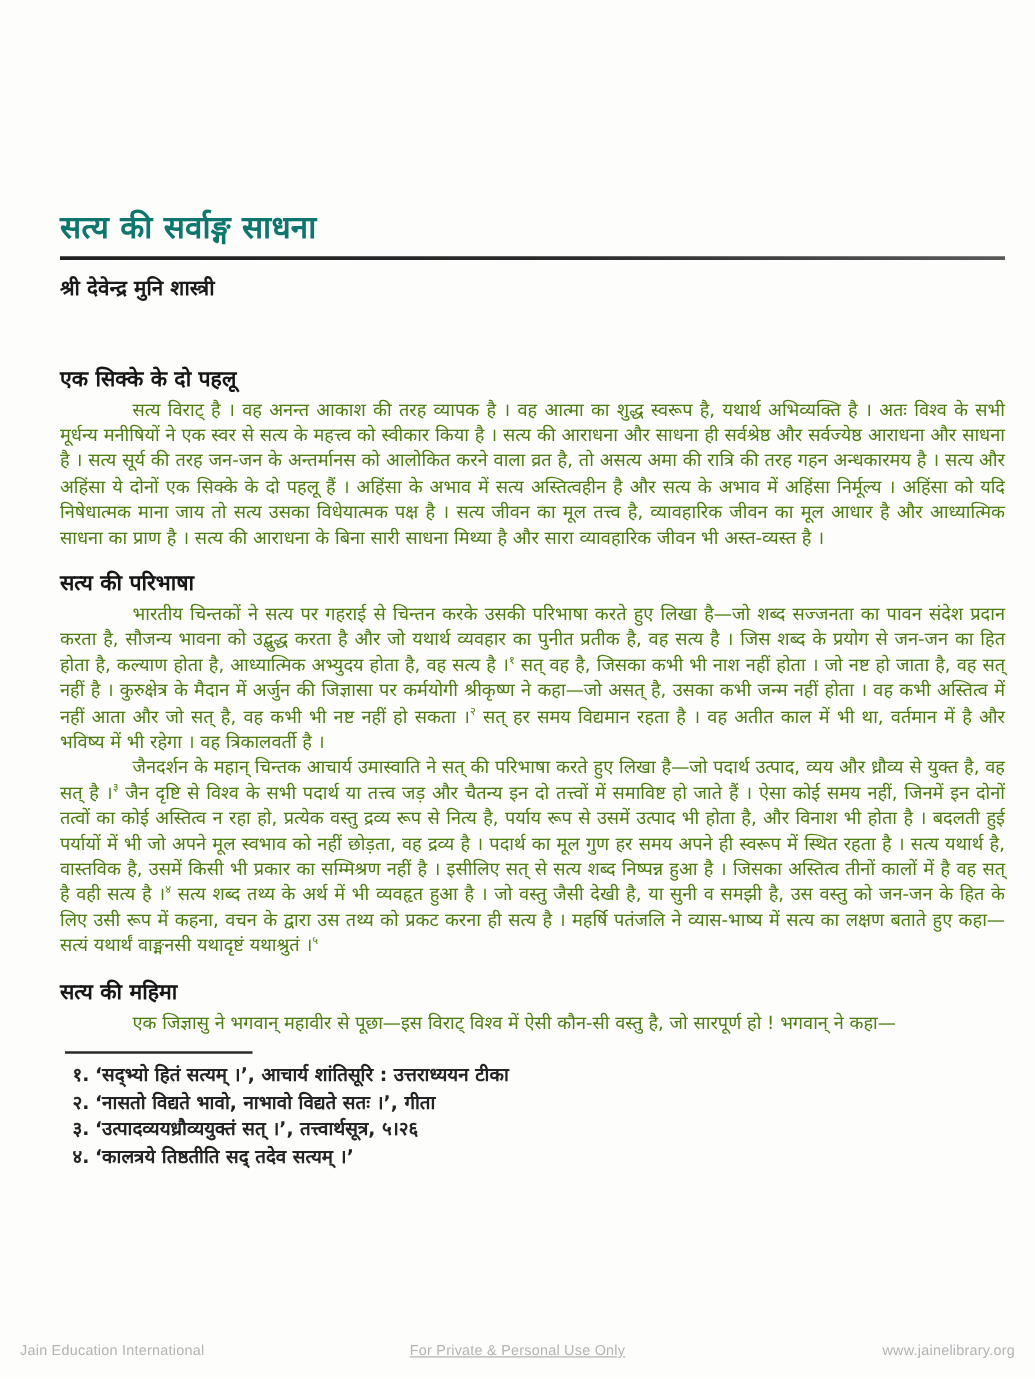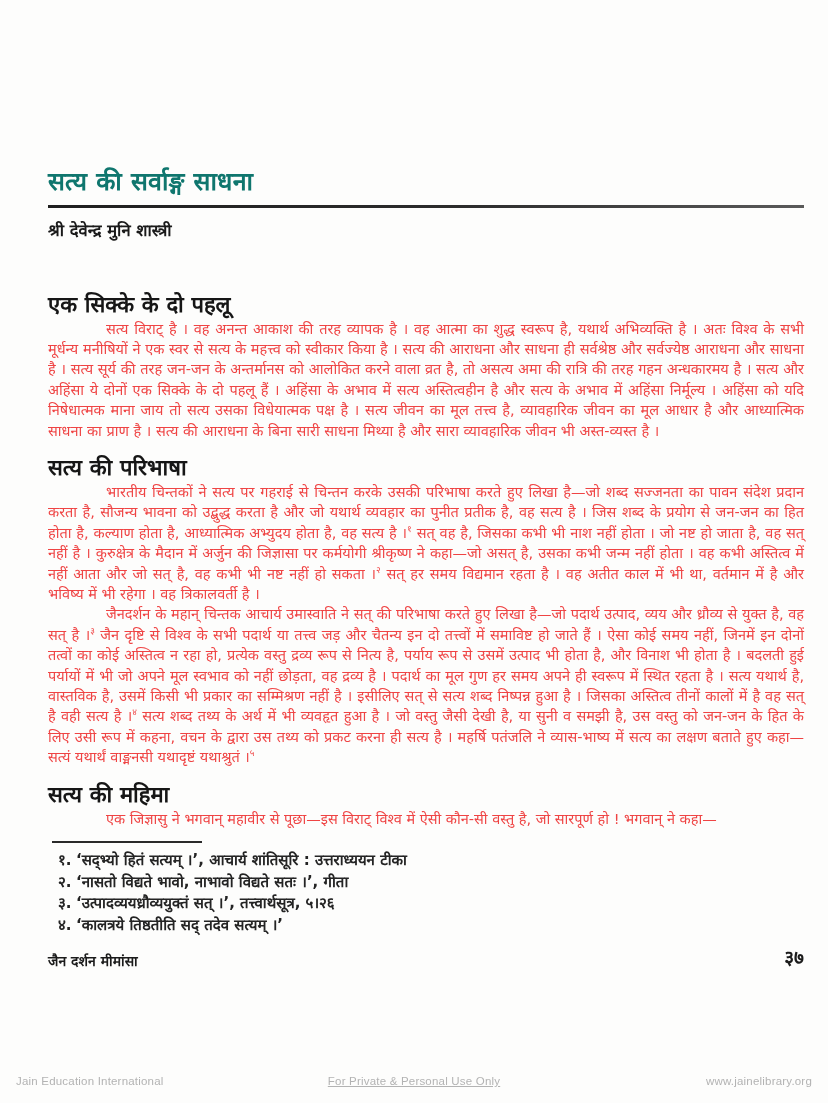--- a/index.html
+++ b/index.html
@@ -37,35 +37,35 @@
   .author-line {
     margin-top: 11px;
     text-align: left;
     font-size: 16.5px;
     font-weight: bold;
     line-height: 24px;
     color: #1a1a1a;
   }
   .section-heading {
     margin: 15px 0 3px 0;
-    font-size: 22px;
+    font-size: 17px;
     font-weight: bold;
     line-height: 23px;
     color: #161616;
   }
   .section-heading.first {
     margin-top: 50px;
   }
   .body-para {
     margin: 0;
     font-size: 14.5px;
     line-height: 20.4px;
     text-align: justify;
     text-indent: 58px;
-    color: #ef4444;
+    color: #4d7c0f;
   }
   .body-para sup {
     font-size: 9px;
     line-height: 0;
     vertical-align: super;
   }
   .bold-quote {
     font-weight: normal;
   }
   .footnote-block {
@@ -145,24 +145,20 @@
     <p class="body-para"><span>एक जिज्ञासु ने भगवान् महावीर से पूछा—इस विराट् विश्व में ऐसी कौन-सी वस्तु है, जो सारपूर्ण हो !  भगवान् ने कहा—</span></p>
 
     <div class="footnote-block">
       <div class="footnote-rule"></div>
       <div class="footnote"><span class="fn-num">१.</span><span>‘सद्भ्यो हितं सत्यम् ।’, आचार्य शांतिसूरि : उत्तराध्ययन टीका</span></div>
       <div class="footnote"><span class="fn-num">२.</span><span>‘नासतो विद्यते भावो, नाभावो विद्यते सतः ।’, गीता</span></div>
       <div class="footnote"><span class="fn-num">३.</span><span>‘उत्पादव्ययध्रौव्ययुक्तं सत् ।’, तत्त्वार्थसूत्र, ५।२६</span></div>
       <div class="footnote"><span class="fn-num">४.</span><span>‘कालत्रये तिष्ठतीति सद् तदेव सत्यम् ।’</span></div>
     </div>
 
-    <div class="page-footer">
-      <span class="book-title">जैन दर्शन मीमांसा</span>
-      <span class="page-number">३७</span>
-    </div>
 
   </div>
 
   <div class="scan-footer">
     <span>Jain Education International</span>
     <span class="center-item">For Private &amp; Personal Use Only</span>
     <span>www.jainelibrary.org</span>
   </div>
 </div>
 

